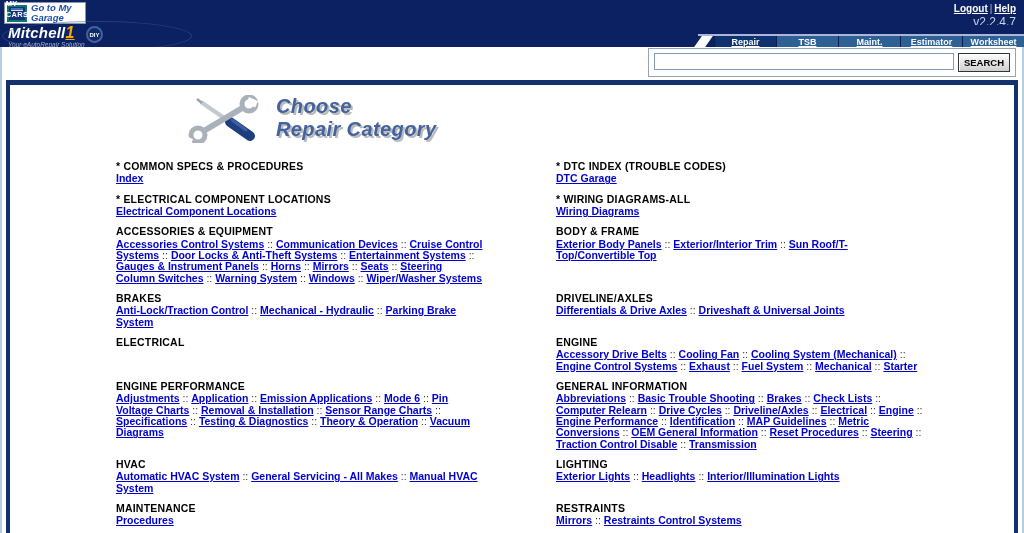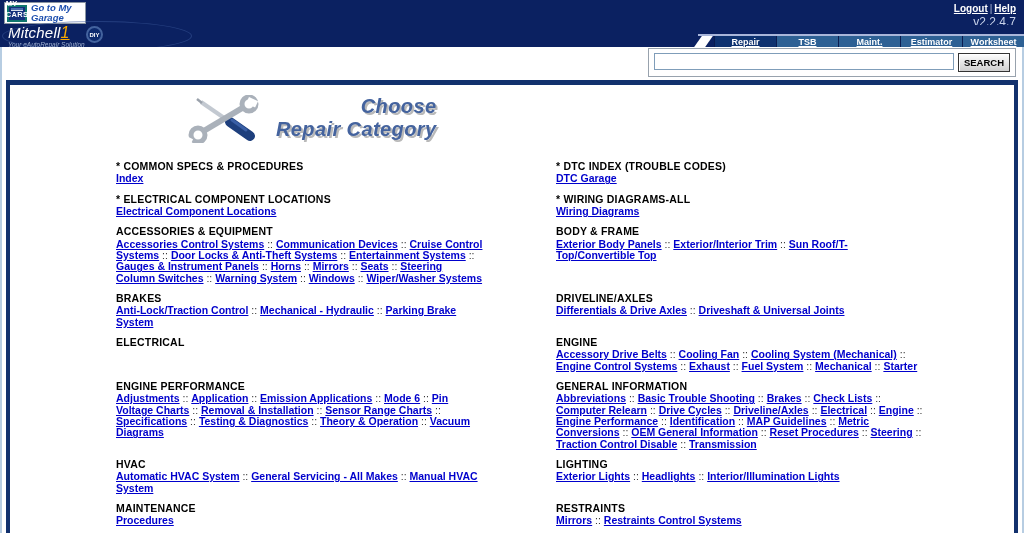--- a/index.html
+++ b/index.html
@@ -19,21 +19,21 @@
   .garage-label{width:50px; color:#1d4fae; font-style:italic; font-weight:bold; font-size:9.5px; line-height:1.02;}
   .top-right{position:absolute; right:8px; top:3px; text-align:right; color:#fff; font-size:10px;}
   .top-right a{color:#fff; font-weight:bold; text-decoration:underline; font-size:10px;}
   .top-right .pipe{color:#aab6d4; margin:0 2px;}
   .version{font-size:12px; color:#c9d3ea; margin-top:1px;}
 
   
   .brandbar{position:relative; height:22px; background:var(--navy);}
   .logo{position:absolute; left:8px; top:0; line-height:1;}
   .logo-ellipse{position:absolute; left:-6px; top:-4px; width:190px; height:30px; border:1px solid #3b5899; border-radius:50%; opacity:.55; pointer-events:none;}
-  .logo-main{font-style:italic; font-weight:normal; font-size:15px; color:#fff; letter-spacing:.2px;}
+  .logo-main{font-style:italic; font-weight:bold; font-size:15px; color:#fff; letter-spacing:.2px;}
   .logo-one{color:var(--orange); font-size:16px; text-decoration:underline;}
   .logo-tag{font-size:6.5px; color:#9fb0d0; font-style:italic; margin-top:1px;}
   .diy-badge{position:absolute; left:86px; top:1px; width:17px; height:17px; border-radius:50%; background:#0d2a6e; border:2px solid #44639e; color:#fff; font-size:6px; font-weight:bold; display:flex; align-items:center; justify-content:center;}
   .tabstrip{position:absolute; right:0; bottom:0; height:13px; display:flex; align-items:stretch; border-top:2px solid #a9b6da;}
   .tab-diagonal{width:11px; background:#fff; transform:skewX(-35deg); margin:0 5px 0 0;}
   .tab{width:62px; text-align:center; background:var(--tabblue); border-left:1px solid #0a1c50; font-size:9px; font-weight:bold; line-height:12px; color:#fff; text-decoration:underline; cursor:pointer; white-space:nowrap;}
   .tab.active{background:var(--tabactive);}
 
   
   .band{position:relative; height:33px; background:#fff; border-left:2px solid var(--edge); border-right:2px solid var(--edge);}
@@ -42,21 +42,21 @@
   .crumb-sep{color:#333; margin:0 3px; font-weight:bold;}
   .search-panel{position:absolute; right:6px; top:1px; background:#fff; border:1px solid #98a2ad; padding:4px 5px; display:flex; gap:4px; align-items:flex-start;}
   .search-input{width:300px; height:17px; border:1px solid #7f9db9; font-size:11px; padding:0 3px;}
   .search-btn{height:19px; font-family:"Liberation Sans",sans-serif; font-weight:bold; font-size:9.5px; color:#000; background:linear-gradient(#fdfdfd,#cfcfcf); border:1px solid #333; box-shadow:inset 1px 1px 0 #fff; padding:0 5px; cursor:pointer;}
 
   
   .page-body{border-left:2px solid var(--edge); border-right:2px solid var(--edge);}
   .panel{margin:0 4px; border:4px solid #12316d; border-top-width:5px; border-bottom-width:6px; background:#fff; min-height:411px; padding:6px 8px 4px;}
   .panel-header{display:flex; align-items:flex-start; margin:4px 0 14px 170px; height:52px;}
   .tools-icon{width:74px; height:48px; flex:0 0 auto;}
-  .page-title{margin-left:14px; font-style:italic; font-weight:bold; font-size:20px; line-height:1.15; color:var(--titleblue); letter-spacing:.4px; text-shadow:2px 2px 0 #b9b9b9;text-align:right;}
+  .page-title{margin-left:14px; font-style:italic; font-weight:bold; font-size:20px; line-height:1.15; color:var(--titleblue); letter-spacing:.4px; text-shadow:2px 2px 0 #b9b9b9;}
 
   .cat-grid{display:grid; grid-template-columns:368px 368px; column-gap:72px; padding-left:98px;}
   .cat-cell{margin-bottom:9px; font-size:10.5px; line-height:1.08;}
   .cat-head{font-weight:bold; color:#000; font-size:10.5px; letter-spacing:.2px; margin-bottom:1px;}
   .cat-links{color:#222;}
   .cat-links a{color:var(--link); font-weight:bold; text-decoration:underline;}
   .sep{color:#333; font-weight:normal;}
 </style>
 </head>
 <body>

